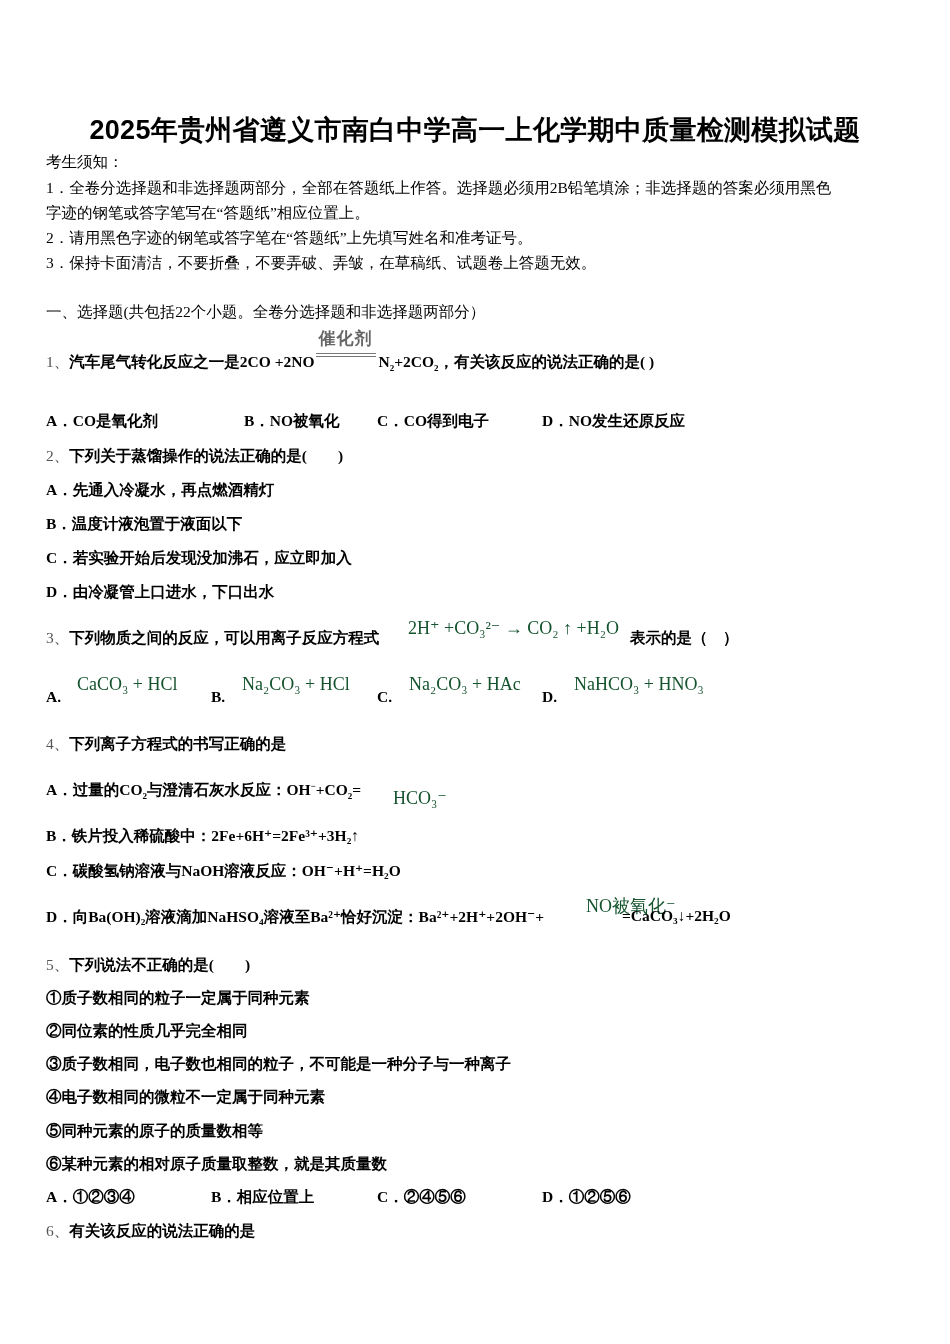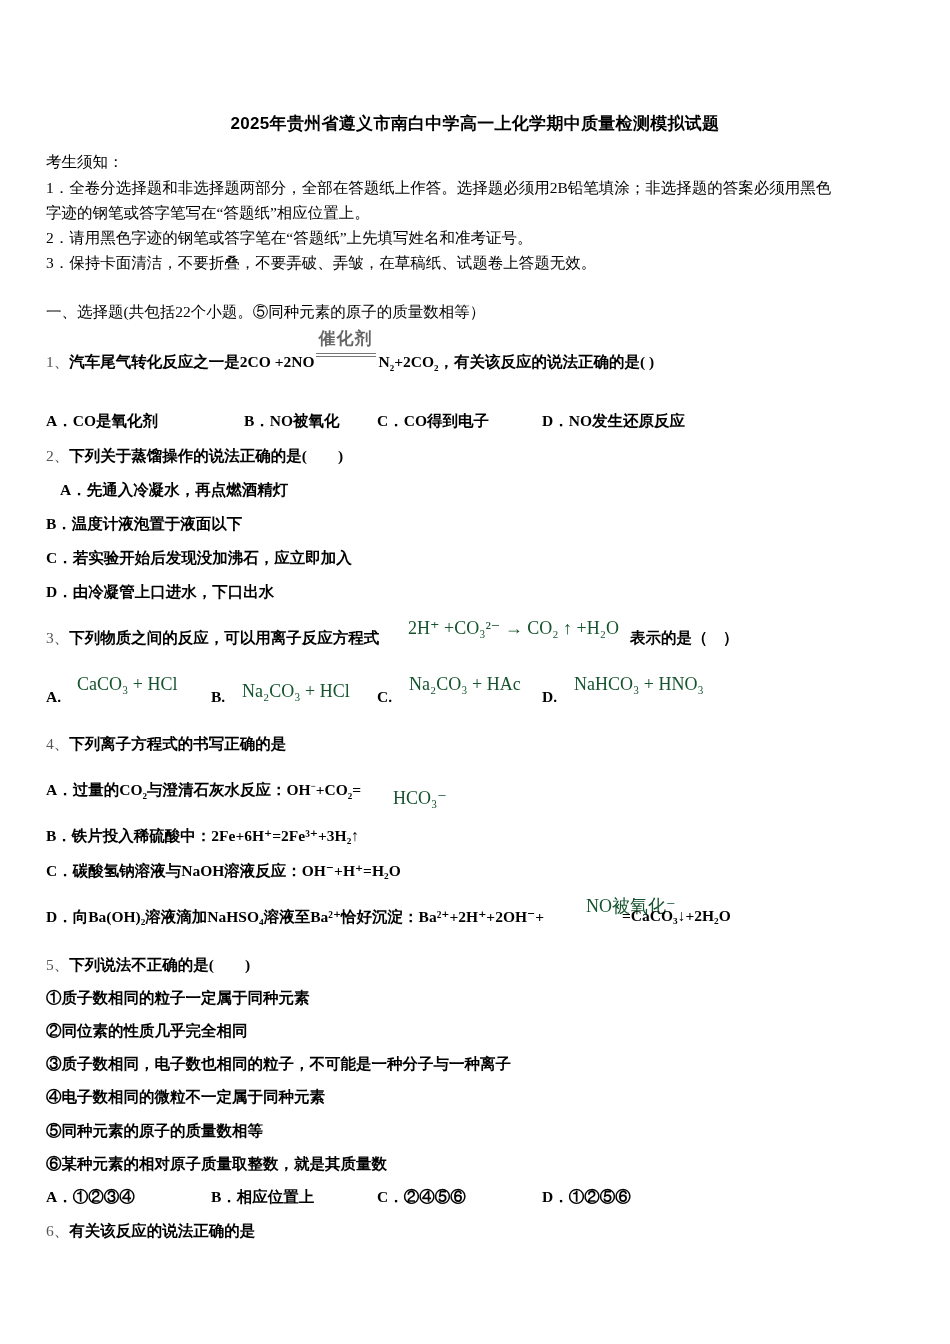--- a/index.html
+++ b/index.html
@@ -1,19 +1,19 @@
 <!DOCTYPE html>
 <html><head>
 <meta charset="utf-8">
 <style>
   html, body { margin: 0; padding: 0; background: #ffffff; }
   body { width: 950px; height: 1344px; position: relative; overflow: hidden;
          font-family: "Liberation Serif", "DejaVu Serif", serif; color: #000; }
   .abs { position: absolute; white-space: nowrap; }
-  .title { left: 0; width: 950px; top: 112px; text-align: center; font-size: 17px; font-weight: bold;
+  .title { left: 0; width: 950px; top: 112px; text-align: center; font-size: 27px; font-weight: bold;
            font-family: "Liberation Sans", "DejaVu Sans", sans-serif; letter-spacing: 0.3px; }
   .t { font-size: 15.5px; }
   .b { font-weight: bold; }
   .num { color: #555; font-weight: normal; }
   .eq { color: #14532d; font-family: "Liberation Serif", "DejaVu Serif", serif; font-weight: normal; font-size: 18px; }
   sub, sup { font-size: 9px; line-height: 0; }
   .cat-wrap { display: inline-block; position: relative; width: 60px; height: 20px; vertical-align: bottom; margin: 0 2px; }
   .cat-label { position: absolute; top: -26px; left: 2px; font-size: 17px; color: #666; letter-spacing: 1px; }
   .cat-line { position: absolute; left: 0; right: 0; top: 0; border-top: 1px solid #777; height: 2px; border-bottom: 1px solid #777; }
 </style>
@@ -21,44 +21,44 @@
 <body>
 
 <div class="abs title">2025年贵州省遵义市南白中学高一上化学期中质量检测模拟试题</div>
 
 <div class="abs t" style="left:46px; top:152px;">考生须知：</div>
 <div class="abs t" style="left:46px; top:178px;">1．全卷分选择题和非选择题两部分，全部在答题纸上作答。选择题必须用2B铅笔填涂；非选择题的答案必须用黑色</div>
 <div class="abs t" style="left:46px; top:203px;">字迹的钢笔或答字笔写在“答题纸”相应位置上。</div>
 <div class="abs t" style="left:46px; top:228px;">2．请用黑色字迹的钢笔或答字笔在“答题纸”上先填写姓名和准考证号。</div>
 <div class="abs t" style="left:46px; top:253px;">3．保持卡面清洁，不要折叠，不要弄破、弄皱，在草稿纸、试题卷上答题无效。</div>
 
-<div class="abs t" style="left:46px; top:302px;">一、选择题(共包括22个小题。⑤同种元素的原子的质量数相等）</div>
+<div class="abs t" style="left:46px; top:302px;">一、选择题(共包括22个小题。全卷分选择题和非选择题两部分）</div>
 
 <div class="abs t b" style="left:46px; top:352px;">
   <span class="num">1、</span><span>汽车尾气转化反应之一是2CO +2NO</span><span class="cat-wrap"><span class="cat-label">催化剂</span><span class="cat-line"></span></span><span>N</span><sub>2</sub><span>+2CO</span><sub>2</sub><span>，有关该反应的说法正确的是(   )</span>
 </div>
 <div class="abs t b" style="left:46px; top:411px;"><span>A．</span><span>CO是氧化剂</span></div>
 <div class="abs t b" style="left:211px; top:411px;margin-left:33px;"><span>B．</span><span>NO被氧化</span></div>
 <div class="abs t b" style="left:377px; top:411px;"><span>C．</span><span>CO得到电子</span></div>
 <div class="abs t b" style="left:542px; top:411px;"><span>D．</span><span>NO发生还原反应</span></div>
 
 <div class="abs t b" style="left:46px; top:446px;"><span class="num">2、</span><span>下列关于蒸馏操作的说法正确的是(　　)</span></div>
-<div class="abs t b" style="left:46px; top:480px;margin-left:14px;"><span>A．</span><span>先通入冷凝水，再点燃酒精灯</span></div>
+<div class="abs t b" style="left:46px; top:480px;"><span>A．</span><span>先通入冷凝水，再点燃酒精灯</span></div>
 <div class="abs t b" style="left:46px; top:514px;"><span>B．</span><span>温度计液泡置于液面以下</span></div>
 <div class="abs t b" style="left:46px; top:548px;"><span>C．</span><span>若实验开始后发现没加沸石，应立即加入</span></div>
 <div class="abs t b" style="left:46px; top:582px;"><span>D．</span><span>由冷凝管上口进水，下口出水</span></div>
 
 <div class="abs t b" style="left:46px; top:628px;"><span class="num">3、</span><span>下列物质之间的反应，可以用离子反应方程式</span></div>
 <div class="abs eq" style="left:408px; top:617px;">2H⁺ +CO₃²⁻ → CO₂ ↑ +H₂O</div>
 <div class="abs t b" style="left:630px; top:628px;">表示的是（　）</div>
 
 <div class="abs t b" style="left:46px; top:688px;">A.</div>
 <div class="abs eq" style="left:77px; top:674px;">CaCO₃ + HCl</div>
 <div class="abs t b" style="left:211px; top:688px;">B.</div>
-<div class="abs eq" style="left:242px; top:674px;margin-top:7px;">Na₂CO₃ + HCl</div>
+<div class="abs eq" style="left:242px; top:674px;">Na₂CO₃ + HCl</div>
 <div class="abs t b" style="left:377px; top:688px;">C.</div>
 <div class="abs eq" style="left:409px; top:674px;">Na₂CO₃ + HAc</div>
 <div class="abs t b" style="left:542px; top:688px;">D.</div>
 <div class="abs eq" style="left:574px; top:674px;">NaHCO₃ + HNO₃</div>
 
 <div class="abs t b" style="left:46px; top:734px;"><span class="num">4、</span><span>下列离子方程式的书写正确的是</span></div>
 
 <div class="abs t b" style="left:46px; top:780px;">
   <span>A．</span><span>过量的CO</span><sub>2</sub><span>与澄清石灰水反应：OH</span><sup>−</sup><span>+CO</span><sub>2</sub><span>=</span>
 </div>

